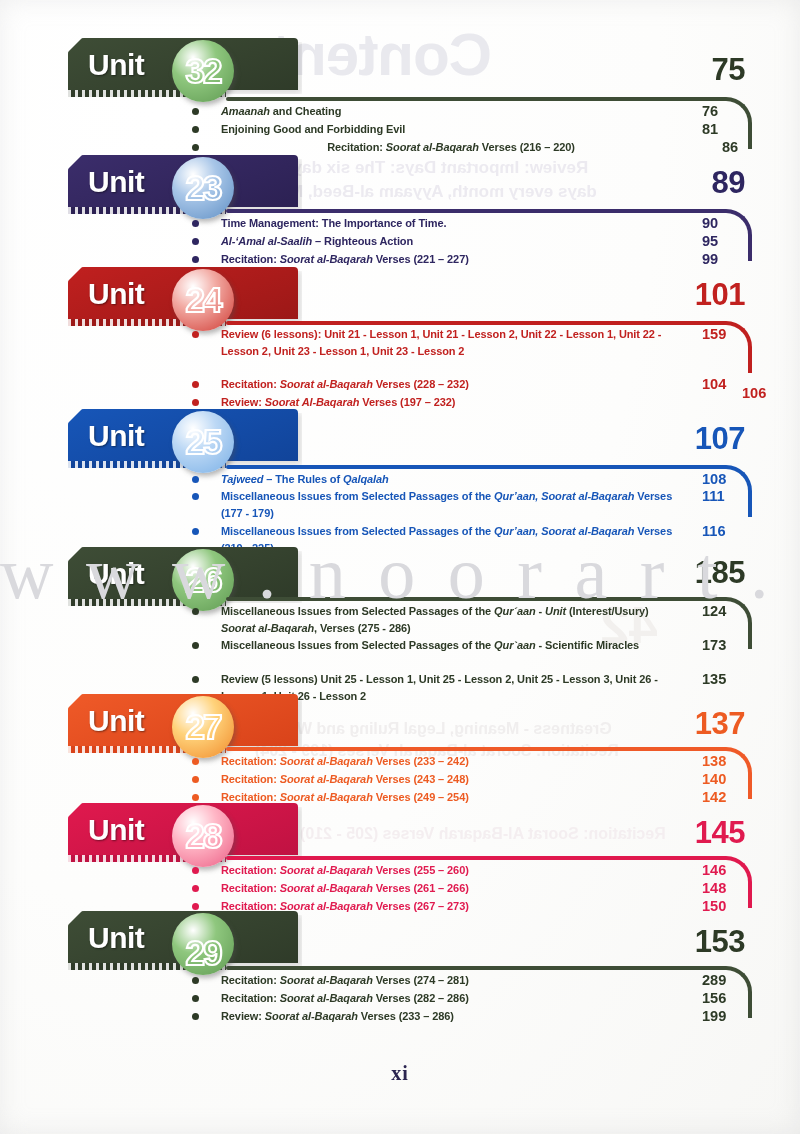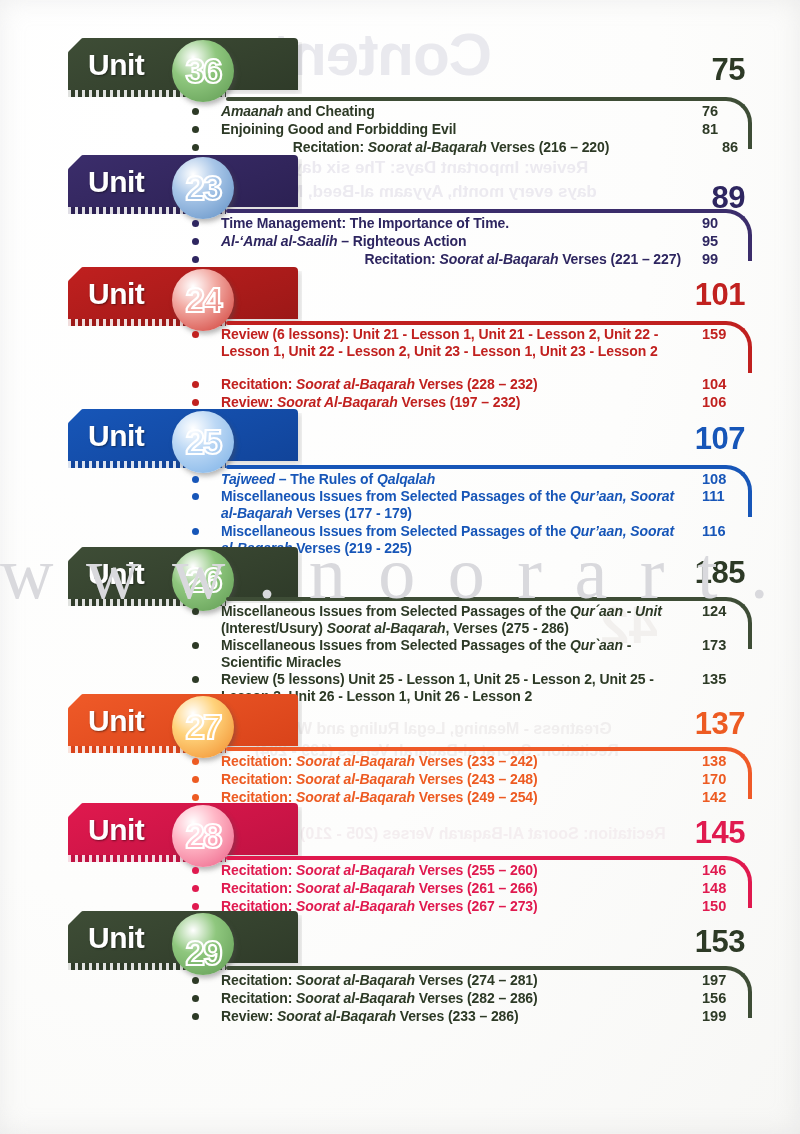--- a/index.html
+++ b/index.html
@@ -128,21 +128,21 @@
     border-top:4px solid;
     border-top-right-radius:26px;
     border-color:inherit;
   }
   .bullet{
     position:absolute;left:192px;
     width:7px;height:7px;border-radius:50%;
   }
   .itext{
     position:absolute;left:221px;
-    font-size:14px;font-weight:bold;
+    font-size:11px;font-weight:bold;
     line-height:17px;
     font-family:"Liberation Sans", sans-serif;
     letter-spacing:-.1px;
     width:460px;
   }
   .itext i{ font-style:italic; }
   .ipage{
     position:absolute;left:702px;
     font-size:14.6px;font-weight:bold;
     font-family:"Liberation Sans", sans-serif;
@@ -172,73 +172,73 @@
   <div class="ghost" id="ghost-l5">Recitation: Soorat Al-Baqarah Verses (205 - 210)</div>
   <div class="ghost" id="ghost-big">42</div>
 
   <div id="units-root">
       <div class="unit" style="top: 0px;">
         <div class="tab-shadow" style="top: 42px;"></div>
         <div class="tab" style="top: 38px; background: linear-gradient(160deg, rgb(62, 77, 54) 0%, rgb(47, 59, 41) 100%);"></div>
         <div class="perf" style="top: 90px; background: rgb(47, 59, 41);"></div>
         <div class="unit-word" style="top: 48px;">Unit</div>
         <div class="bubble" style="top: 40px; background: radial-gradient(circle at 34% 28%, rgb(255, 255, 255) 0%, rgb(143, 199, 126) 38%, rgb(95, 154, 82) 100%);"></div>
-        <div class="bubble-num" style="top: 40px;">36</div>
+        <div class="bubble-num" style="top: 40px;">32</div>
         <div class="unit-page" style="top: 52px; color: rgb(45, 58, 38);">75</div>
         <div class="rule" style="top: 97px; width: 490px; background: rgb(62, 77, 54);"></div>
         <div class="curl" style="top: 97px; left: 712px; border-color: rgb(62, 77, 54);"></div>
         <div class="bullet" style="top: 108px; background: rgb(45, 58, 38);"></div>
         <div class="itext" style="top: 103px; color: rgb(45, 58, 38);"><i>Amaanah</i> and Cheating</div>
         <div class="ipage" style="top: 103px; color: rgb(45, 58, 38);">76</div>
         <div class="bullet" style="top: 126px; background: rgb(45, 58, 38);"></div>
         <div class="itext" style="top: 121px; color: rgb(45, 58, 38);">Enjoining Good and Forbidding Evil</div>
         <div class="ipage" style="top: 121px; color: rgb(45, 58, 38);">81</div>
         <div class="bullet" style="top: 144px; background: rgb(45, 58, 38);"></div>
         <div class="itext" style="top: 139px; color: rgb(45, 58, 38); text-align: center;">Recitation: <i>Soorat al-Baqarah</i> Verses (216 – 220)</div>
         <div class="ipage" style="top: 139px; color: rgb(45, 58, 38); padding-left: 20px;">86</div>
       </div>
       <div class="unit" style="top: 0px;">
         <div class="tab-shadow" style="top: 159px;"></div>
         <div class="tab" style="top: 155px; background: linear-gradient(160deg, rgb(59, 45, 107) 0%, rgb(44, 33, 83) 100%);"></div>
         <div class="perf" style="top: 207px; background: rgb(44, 33, 83);"></div>
         <div class="unit-word" style="top: 165px;">Unit</div>
         <div class="bubble" style="top: 157px; background: radial-gradient(circle at 34% 28%, rgb(255, 255, 255) 0%, rgb(168, 198, 232) 38%, rgb(95, 143, 196) 100%);"></div>
         <div class="bubble-num" style="top: 157px;">23</div>
-        <div class="unit-page" style="top: 180px; color: rgb(46, 38, 96);">89</div>
+        <div class="unit-page" style="top: 165px; color: rgb(46, 38, 96);">89</div>
         <div class="rule" style="top: 209px; width: 490px; background: rgb(59, 45, 107);"></div>
         <div class="curl" style="top: 209px; left: 712px; border-color: rgb(59, 45, 107);"></div>
         <div class="bullet" style="top: 220px; background: rgb(46, 38, 96);"></div>
         <div class="itext" style="top: 215px; color: rgb(46, 38, 96);">Time Management: The Importance of Time.</div>
         <div class="ipage" style="top: 215px; color: rgb(46, 38, 96);">90</div>
         <div class="bullet" style="top: 238px; background: rgb(46, 38, 96);"></div>
         <div class="itext" style="top: 233px; color: rgb(46, 38, 96);"><i>Al-‘Amal al-Saalih</i> – Righteous Action</div>
         <div class="ipage" style="top: 233px; color: rgb(46, 38, 96);">95</div>
         <div class="bullet" style="top: 256px; background: rgb(46, 38, 96);"></div>
-        <div class="itext" style="top: 251px; color: rgb(46, 38, 96); text-align: right;">Recitation: <i>Soorat al-Baqarah</i> Verses (221 – 227)</div>
+        <div class="itext" style="top: 251px; color: rgb(46, 38, 96);">Recitation: <i>Soorat al-Baqarah</i> Verses (221 – 227)</div>
         <div class="ipage" style="top: 251px; color: rgb(46, 38, 96);">99</div>
       </div>
       <div class="unit" style="top: 0px;">
         <div class="tab-shadow" style="top: 271px;"></div>
         <div class="tab" style="top: 267px; background: linear-gradient(160deg, rgb(192, 32, 31) 0%, rgb(156, 24, 23) 100%);"></div>
         <div class="perf" style="top: 319px; background: rgb(156, 24, 23);"></div>
         <div class="unit-word" style="top: 277px;">Unit</div>
         <div class="bubble" style="top: 269px; background: radial-gradient(circle at 34% 28%, rgb(255, 255, 255) 0%, rgb(242, 169, 162) 38%, rgb(207, 58, 51) 100%);"></div>
         <div class="bubble-num" style="top: 269px;">24</div>
         <div class="unit-page" style="top: 277px; color: rgb(193, 33, 31);">101</div>
         <div class="rule" style="top: 321px; width: 490px; background: rgb(192, 32, 31);"></div>
         <div class="curl" style="top: 321px; left: 712px; border-color: rgb(192, 32, 31);"></div>
         <div class="bullet" style="top: 331px; background: rgb(193, 33, 31);"></div>
         <div class="itext" style="top: 326px; color: rgb(193, 33, 31);">Review (6 lessons): Unit 21 - Lesson 1, Unit 21 - Lesson 2, Unit 22 - Lesson 1, Unit 22 - Lesson 2, Unit 23 - Lesson 1, Unit 23 - Lesson 2</div>
         <div class="ipage" style="top: 326px; color: rgb(193, 33, 31);">159</div>
         <div class="bullet" style="top: 381px; background: rgb(193, 33, 31);"></div>
         <div class="itext" style="top: 376px; color: rgb(193, 33, 31);">Recitation: <i>Soorat al-Baqarah</i> Verses (228 – 232)</div>
         <div class="ipage" style="top: 376px; color: rgb(193, 33, 31);">104</div>
         <div class="bullet" style="top: 399px; background: rgb(193, 33, 31);"></div>
         <div class="itext" style="top: 394px; color: rgb(193, 33, 31);">Review: <i>Soorat Al-Baqarah</i> Verses (197 – 232)</div>
-        <div class="ipage" style="top: 394px; color: rgb(193, 33, 31);">106</div>
+        <div class="ipage" style="top: 385px; color: rgb(193, 33, 31); margin-left: 40px;">106</div>
       </div>
       <div class="unit" style="top: 0px;">
         <div class="tab-shadow" style="top: 413px;"></div>
         <div class="tab" style="top: 409px; background: linear-gradient(160deg, rgb(23, 86, 184) 0%, rgb(17, 68, 154) 100%);"></div>
         <div class="perf" style="top: 461px; background: rgb(17, 68, 154);"></div>
         <div class="unit-word" style="top: 419px;">Unit</div>
         <div class="bubble" style="top: 411px; background: radial-gradient(circle at 34% 28%, rgb(255, 255, 255) 0%, rgb(188, 216, 245) 38%, rgb(122, 176, 230) 100%);"></div>
         <div class="bubble-num" style="top: 411px;">25</div>
         <div class="unit-page" style="top: 421px; color: rgb(23, 86, 184);">107</div>
         <div class="rule" style="top: 465px; width: 490px; background: rgb(23, 86, 184);"></div>
@@ -281,21 +281,21 @@
         <div class="bubble" style="top: 696px; background: radial-gradient(circle at 34% 28%, rgb(255, 255, 255) 0%, rgb(255, 210, 122) 38%, rgb(240, 138, 42) 100%);"></div>
         <div class="bubble-num" style="top: 696px;">27</div>
         <div class="unit-page" style="top: 706px; color: rgb(237, 91, 34);">137</div>
         <div class="rule" style="top: 747px; width: 490px; background: rgb(239, 90, 40);"></div>
         <div class="curl" style="top: 747px; left: 712px; border-color: rgb(239, 90, 40);"></div>
         <div class="bullet" style="top: 758px; background: rgb(237, 91, 34);"></div>
         <div class="itext" style="top: 753px; color: rgb(237, 91, 34);">Recitation: <i>Soorat al-Baqarah</i> Verses (233 – 242)</div>
         <div class="ipage" style="top: 753px; color: rgb(237, 91, 34);">138</div>
         <div class="bullet" style="top: 776px; background: rgb(237, 91, 34);"></div>
         <div class="itext" style="top: 771px; color: rgb(237, 91, 34);">Recitation: <i>Soorat al-Baqarah</i> Verses (243 – 248)</div>
-        <div class="ipage" style="top: 771px; color: rgb(237, 91, 34);">170</div>
+        <div class="ipage" style="top: 771px; color: rgb(237, 91, 34);">140</div>
         <div class="bullet" style="top: 794px; background: rgb(237, 91, 34);"></div>
         <div class="itext" style="top: 789px; color: rgb(237, 91, 34);">Recitation: <i>Soorat al-Baqarah</i> Verses (249 – 254)</div>
         <div class="ipage" style="top: 789px; color: rgb(237, 91, 34);">142</div>
       </div>
       <div class="unit" style="top: 0px;">
         <div class="tab-shadow" style="top: 807px;"></div>
         <div class="tab" style="top: 803px; background: linear-gradient(160deg, rgb(224, 25, 78) 0%, rgb(192, 18, 66) 100%);"></div>
         <div class="perf" style="top: 855px; background: rgb(192, 18, 66);"></div>
         <div class="unit-word" style="top: 813px;">Unit</div>
         <div class="bubble" style="top: 805px; background: radial-gradient(circle at 34% 28%, rgb(255, 255, 255) 0%, rgb(255, 183, 198) 38%, rgb(236, 94, 133) 100%);"></div>
@@ -318,25 +318,26 @@
         <div class="tab" style="top: 911px; background: linear-gradient(160deg, rgb(62, 77, 54) 0%, rgb(47, 59, 41) 100%);"></div>
         <div class="perf" style="top: 963px; background: rgb(47, 59, 41);"></div>
         <div class="unit-word" style="top: 921px;">Unit</div>
         <div class="bubble" style="top: 913px; background: radial-gradient(circle at 34% 28%, rgb(255, 255, 255) 0%, rgb(143, 199, 126) 38%, rgb(95, 154, 82) 100%);"></div>
         <div class="bubble-num" style="top: 922px;">29</div>
         <div class="unit-page" style="top: 924px; color: rgb(45, 58, 38);">153</div>
         <div class="rule" style="top: 966px; width: 490px; background: rgb(62, 77, 54);"></div>
         <div class="curl" style="top: 966px; left: 712px; border-color: rgb(62, 77, 54);"></div>
         <div class="bullet" style="top: 977px; background: rgb(45, 58, 38);"></div>
         <div class="itext" style="top: 972px; color: rgb(45, 58, 38);">Recitation: <i>Soorat al-Baqarah</i> Verses (274 – 281)</div>
-        <div class="ipage" style="top: 972px; color: rgb(45, 58, 38);">197</div>
+        <div class="ipage" style="top: 972px; color: rgb(45, 58, 38);">289</div>
         <div class="bullet" style="top: 995px; background: rgb(45, 58, 38);"></div>
         <div class="itext" style="top: 990px; color: rgb(45, 58, 38);">Recitation: <i>Soorat al-Baqarah</i> Verses (282 – 286)</div>
         <div class="ipage" style="top: 990px; color: rgb(45, 58, 38);">156</div>
         <div class="bullet" style="top: 1013px; background: rgb(45, 58, 38);"></div>
         <div class="itext" style="top: 1008px; color: rgb(45, 58, 38);">Review: <i>Soorat al-Baqarah</i> Verses (233 – 286)</div>
         <div class="ipage" style="top: 1008px; color: rgb(45, 58, 38);">199</div>
       </div>
     </div>
 
   <div id="watermark">w w w . n o o r a r t . c o m</div>
 
+  <div id="folio">xi</div>
 </div>
 
 </body></html>

